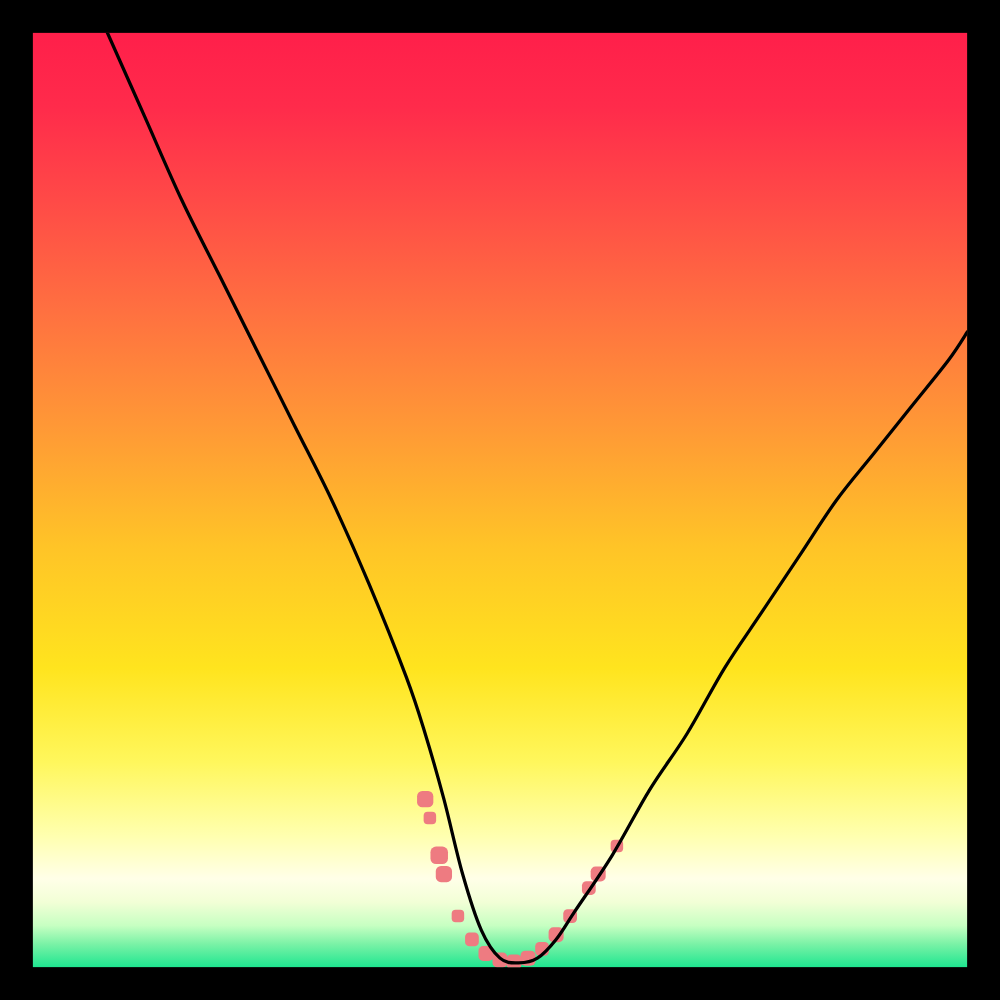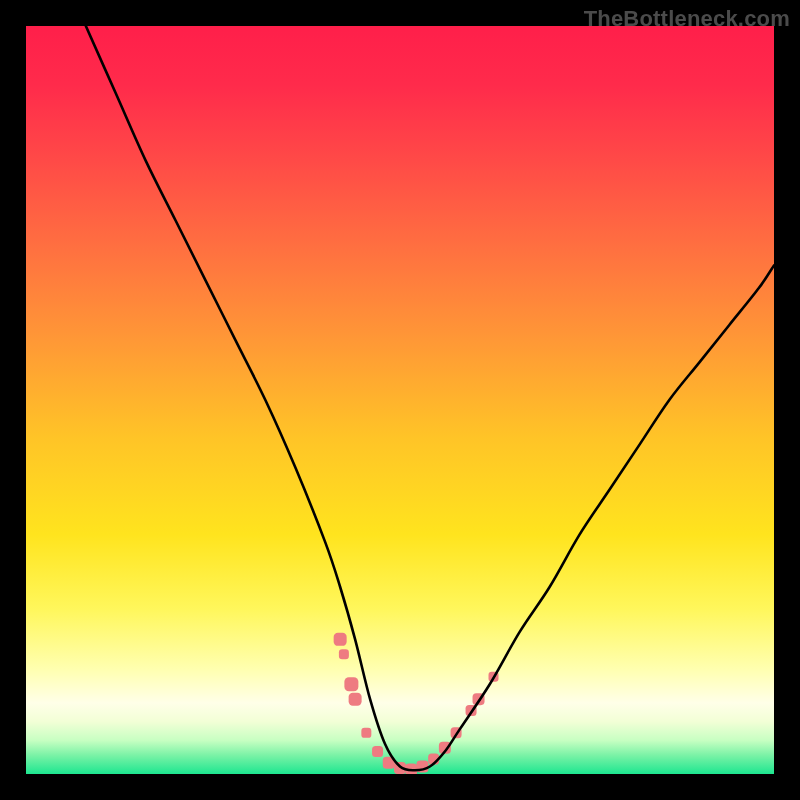--- a/index.html
+++ b/index.html
@@ -82,14 +82,13 @@
           <rect x="402.16" y="727.54" width="11" height="11" rx="3.52" ry="3.52" fill="#ee7b81"></rect>
           <rect x="412.88000000000005" y="715.82" width="12" height="12" rx="3.84" ry="3.84" fill="#ee7b81"></rect>
           <rect x="424.59999999999997" y="701.36" width="11" height="11" rx="3.52" ry="3.52" fill="#ee7b81"></rect>
           <rect x="439.56" y="678.92" width="11" height="11" rx="3.52" ry="3.52" fill="#ee7b81"></rect>
           <rect x="446.53999999999996" y="667.2" width="12" height="12" rx="3.84" ry="3.84" fill="#ee7b81"></rect>
           <rect x="462.5" y="645.76" width="10" height="10" rx="3.2" ry="3.2" fill="#ee7b81"></rect>
         </g>
       <path id="curve" fill="none" stroke-width="2.6" stroke-linecap="round" d="M59.84,0 C64.82666666666667,11.21999999999999 79.78666666666666,44.87999999999994 89.75999999999999,67.31999999999994 C99.73333333333332,89.75999999999993 109.70666666666668,113.44666666666664 119.68,134.64 C129.65333333333334,155.83333333333334 139.62666666666667,174.53333333333336 149.6,194.48000000000002 C159.57333333333332,214.42666666666668 169.54666666666665,234.37333333333333 179.51999999999998,254.32 C189.4933333333333,274.26666666666665 199.4666666666667,294.21333333333337 209.44000000000003,314.16 C219.41333333333336,334.1066666666667 229.38666666666668,352.8066666666667 239.36,374 C249.33333333333334,395.1933333333333 259.3066666666666,417.6333333333333 269.28,441.32 C279.25333333333333,465.00666666666666 291.71999999999997,496.17333333333335 299.2,516.12 C306.68,536.0666666666667 309.1733333333333,544.7933333333333 314.15999999999997,561 C319.14666666666665,577.2066666666667 324.1333333333333,594.66 329.12,613.36 C334.1066666666667,632.0600000000001 339.09333333333336,655.7466666666667 344.08000000000004,673.2 C349.0666666666667,690.6533333333334 354.0533333333333,706.86 359.03999999999996,718.08 C364.02666666666664,729.3000000000001 369.0133333333333,736.1566666666666 374,740.52 C378.9866666666667,744.8833333333333 383.97333333333336,744.26 388.96000000000004,744.26 C393.9466666666667,744.26 398.93333333333334,743.6366666666667 403.92,740.52 C408.9066666666667,737.4033333333333 413.8933333333334,731.7933333333333 418.88000000000005,725.56 C423.86666666666673,719.3266666666666 426.36,714.34 433.84,703.12 C441.31999999999994,691.9 453.78666666666663,674.4466666666667 463.76,658.24 C473.73333333333335,642.0333333333333 483.70666666666665,622.0866666666667 493.68,605.88 C503.65333333333336,589.6733333333333 513.6266666666667,577.2066666666667 523.6,561 C533.5733333333334,544.7933333333333 543.5466666666666,524.8466666666667 553.52,508.64 C563.4933333333333,492.43333333333334 573.4666666666667,478.71999999999997 583.44,463.76 C593.4133333333334,448.8 603.3866666666667,433.84 613.36,418.88 C623.3333333333334,403.92 633.3066666666666,387.71333333333337 643.28,374 C653.2533333333333,360.28666666666663 663.2266666666667,349.0666666666666 673.2,336.59999999999997 C683.1733333333334,324.1333333333333 693.1466666666666,311.66666666666663 703.12,299.2 C713.0933333333334,286.73333333333335 725.56,271.77333333333337 733.04,261.8 C740.52,251.82666666666668 745.5066666666667,243.09999999999997 748,239.35999999999996" stroke="#000000"></path>
     </svg>
   </div>
-  <div class="watermark">TheBottleneck.com</div>
 </div>
 
 </body></html>

